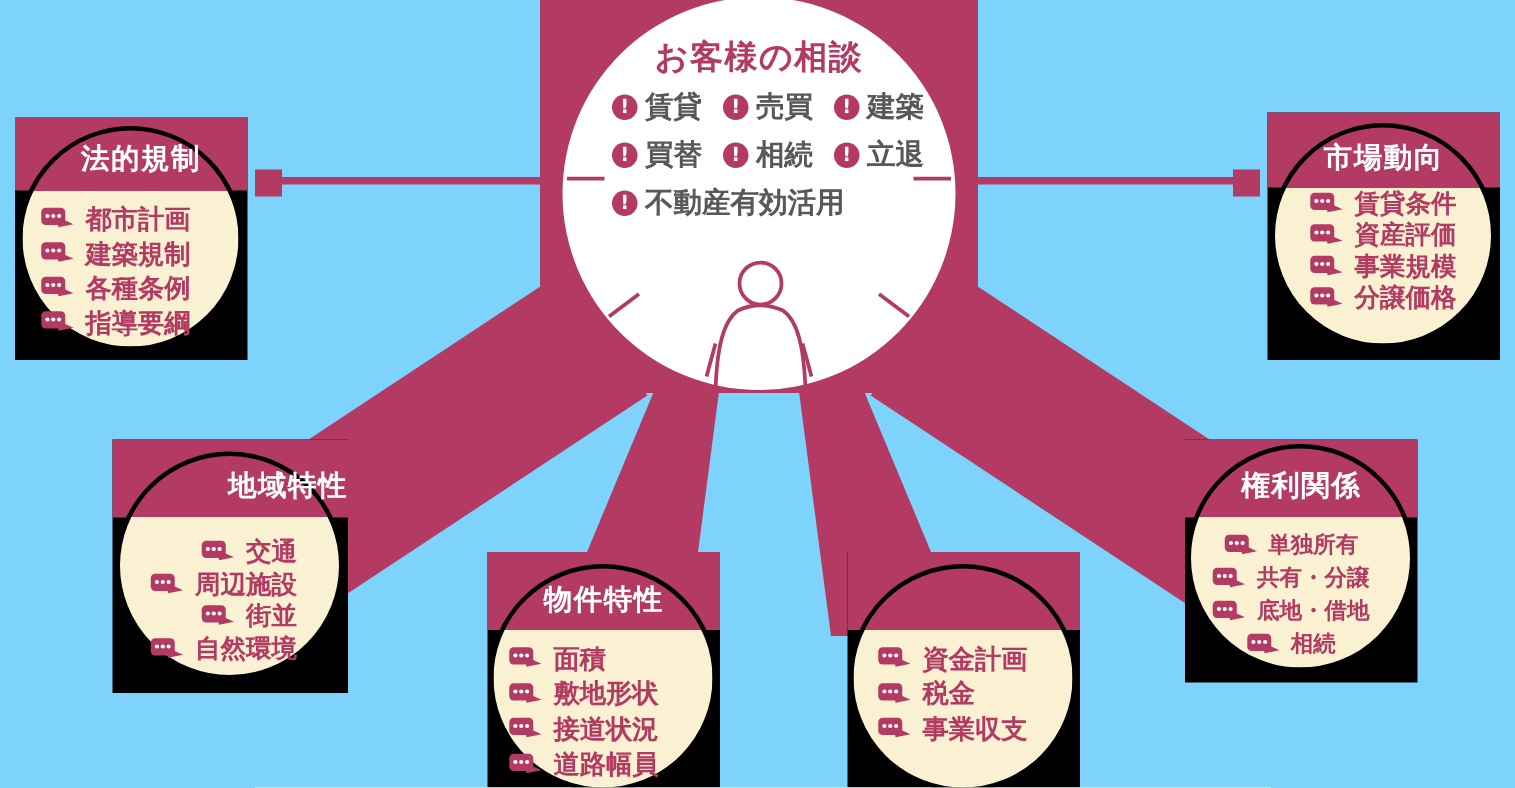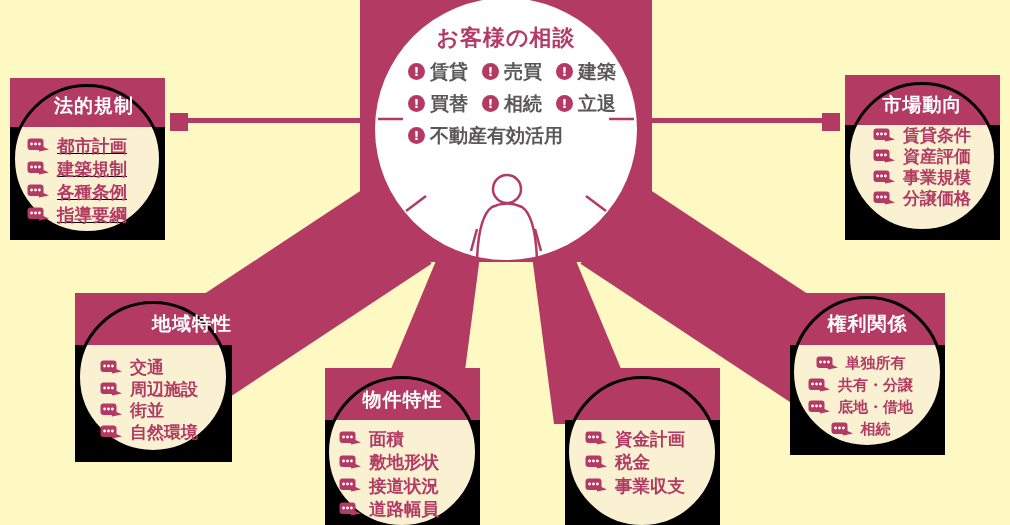--- a/index.html
+++ b/index.html
@@ -1,17 +1,17 @@
 <!DOCTYPE html>
 <html><head>
 <meta charset="utf-8">
 <style>
   html,body{margin:0;padding:0;background:#fff;}
   .stage{
-    position:relative;width:1010px;height:525px;overflow:hidden;background:#fef9c3;
+    position:relative;width:1010px;height:525px;overflow:hidden;background:#7dd3fc;
     font-family:"DejaVu Sans","Liberation Sans",sans-serif;
   }
   .stage svg.shapes{position:absolute;left:0;top:0;}
   .accent-fill{fill:var(--accent);}
   .accent-stroke{stroke:var(--accent);fill:none;}
 
   
   .center-title{
     position:absolute;left:360px;top:23px;width:292px;text-align:center;
     color:var(--accent);font-size:22px;font-weight:700;letter-spacing:1px;
@@ -45,25 +45,25 @@
   .sat ul li{
     display:flex;align-items:center;gap:7px;color:var(--accent);
     font-weight:700;white-space:nowrap;
   }
   .bubble{flex:0 0 auto;}
   .bubble rect,.bubble polygon{fill:var(--accent);}
   .bubble circle{fill:#fff;}
 
   .sat0{left:10px;top:78px;width:155px;height:162px;}
   .sat0 .band{height:49px;} .sat0 .circle{left:2px;top:6px;width:150px;height:150px;--stop:40px;}
-  .sat0 .title{top:15px;padding-left:13px;} .sat0 ul{left:17px;top:56px;text-decoration:underline;} .sat0 ul li{height:23px;font-size:17.5px;}
+  .sat0 .title{top:15px;padding-left:13px;} .sat0 ul{left:17px;top:56px;} .sat0 ul li{height:23px;font-size:17.5px;}
 
   .sat1{left:75px;top:293px;width:157px;height:169px;}
   .sat1 .band{height:52px;} .sat1 .circle{left:2px;top:8px;width:152px;height:152px;--stop:41px;}
-  .sat1 .title{top:18px;text-align:right;} .sat1 ul{left:25px;top:64px;} .sat1 ul li{height:21.5px;font-size:17px;}
+  .sat1 .title{top:18px;text-align:right;} .sat1 ul{left:25px;top:64px;} .sat1 ul li{height:21.5px;font-size:17px;justify-content:flex-end;}
 
   .sat2{left:325px;top:368px;width:155px;height:157px;}
   .sat2 .band{height:52px;} .sat2 .circle{left:1px;top:8px;width:152px;height:152px;--stop:41px;}
   .sat2 .title{top:19px;} .sat2 ul{left:14px;top:59px;} .sat2 ul li{height:23.5px;font-size:17.5px;}
 
   .sat3{left:565px;top:368px;width:155px;height:157px;}
   .sat3 .band{height:52px;} .sat3 .circle{left:1px;top:8px;width:152px;height:152px;--stop:41px;}
   .sat3 .title{top:19px;} .sat3 ul{left:20px;top:59px;} .sat3 ul li{height:23.5px;font-size:17.5px;}
 
   .sat4{left:845px;top:75px;width:155px;height:165px;}

